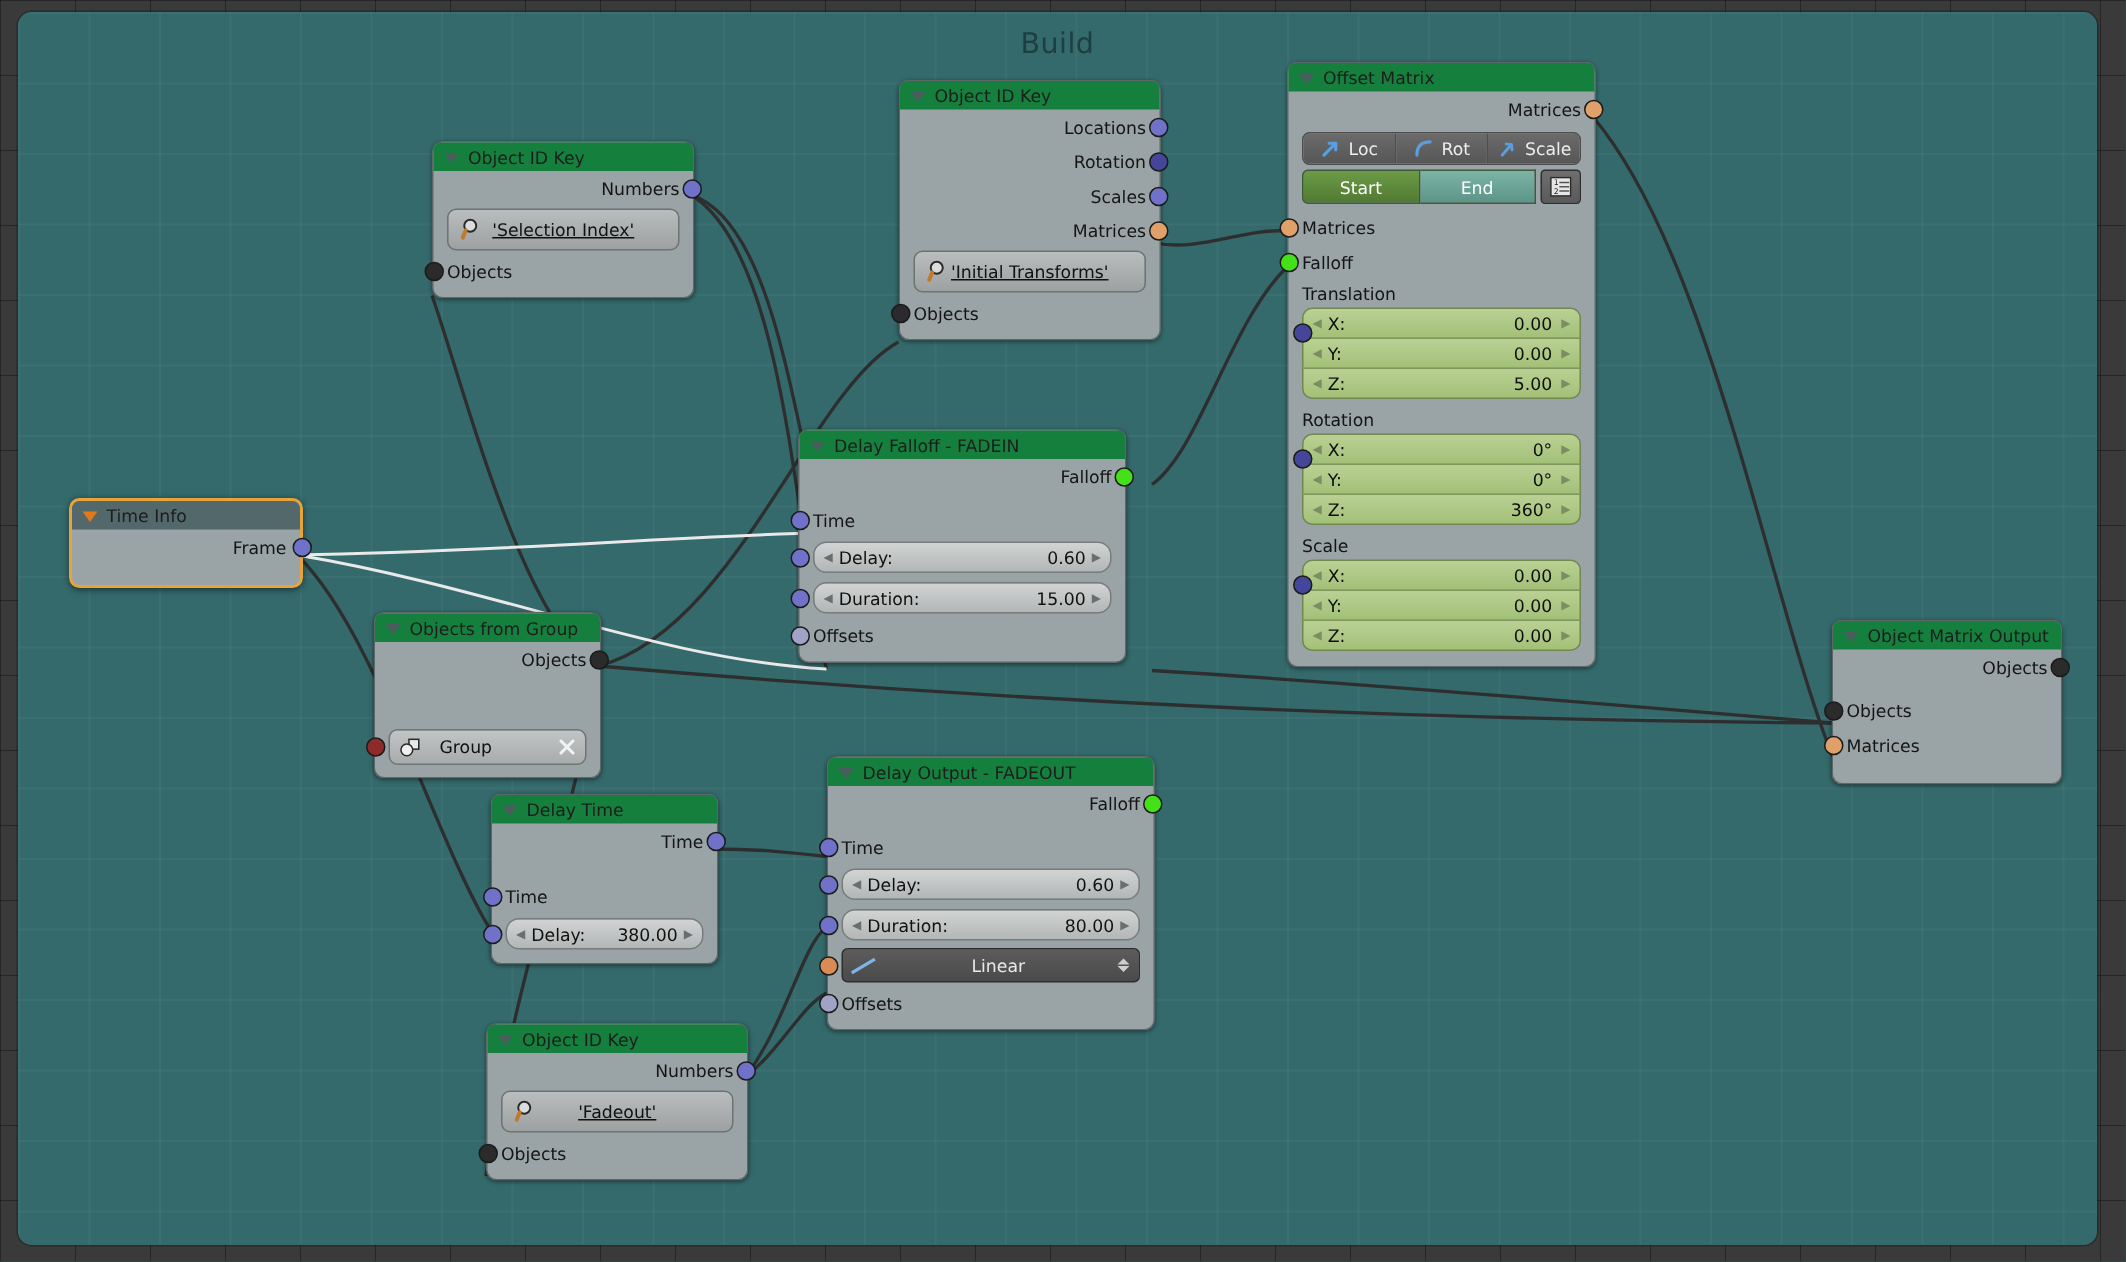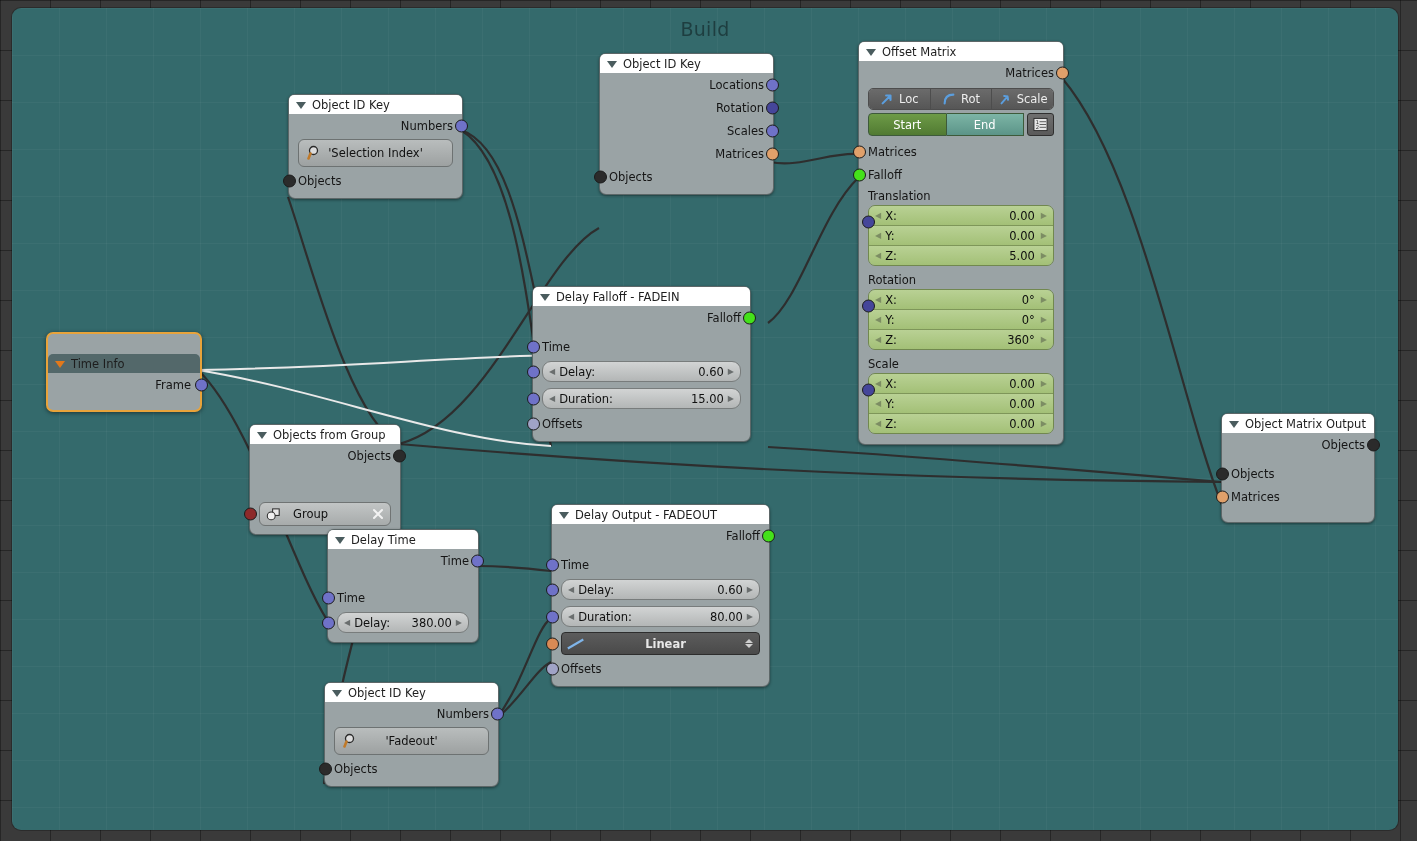--- a/index.html
+++ b/index.html
@@ -30,23 +30,23 @@
   #links{position:absolute;left:0;top:0;width:1417px;height:841px;
          pointer-events:none;}
 
   
   .node{position:absolute;border-radius:7px;
         background:#9aa3a5;
         box-shadow:0 1px 3px rgba(0,0,0,.45);
         border:1px solid rgba(20,30,30,.45);}
   .node.sel{border:2px solid #e8a33a;box-shadow:0 1px 4px rgba(0,0,0,.5);}
   .node .hdr{height:19px;border-radius:5px 5px 0 0;
-        background:#ffffff;display:flex;align-items:center;
+        background:#15803d;display:flex;align-items:center;
         padding:0 7px;gap:6px;}
-  .node.sel .hdr{background:#53686a;margin-top:20px;}
+  .node.sel .hdr{background:#53686a;}
   .tri{width:0;height:0;border-left:5px solid transparent;
        border-right:5px solid transparent;border-top:7px solid #4a5c5e;
        flex:0 0 auto;margin-top:1px;}
   .tri.orange{border-top-color:#e2781b;}
   .hdr .title{font-size:11.5px;color:#1d1d1d;white-space:nowrap;}
   .body{position:relative;padding:0;}
 
   
   .row{position:relative;height:23px;display:flex;align-items:center;
        padding:0 9px;font-size:11.5px;color:#151515;}
@@ -63,21 +63,21 @@
   .s-fall{background:#44e11a;}
   .s-off{background:#a0a3c6;}
   .s-grp{background:#8d2a2a;}
   .s-int{background:#d98a55;}
 
   
   .pad{padding:2px 9px;}
   .txtfield{height:26px;border-radius:6px;display:flex;align-items:center;
        background:linear-gradient(#b9bdbd,#9da1a1);
        border:1px solid #6d7272;color:#111;font-size:11.5px;
-       padding:0 7px;gap:8px;justify-content:center;position:relative;}
+       padding:0 7px;gap:8px;justify-content:center;position:relative;text-decoration:underline;}
   .magnifier{position:absolute;left:8px;width:16px;height:16px;}
   .numfield{height:19px;border-radius:9px;display:flex;align-items:center;
        justify-content:space-between;
        background:linear-gradient(#d2d4d4,#b3b6b6);
        border:1px solid #787c7c;font-size:11.5px;color:#101010;
        padding:0 6px;margin:1px 0;}
   .numfield .lbl{display:flex;align-items:center;gap:4px;}
   .arr{color:#6a6e6e;font-size:8px;}
 
   .greenfield{height:19px;display:flex;align-items:center;
@@ -228,20 +228,29 @@
         <span>Rotation</span>
       </div>
       <div class="row out">
         <span class="sock right s-num"></span>
         <span>Scales</span>
       </div>
       <div class="row out">
         <span class="sock right s-mat"></span>
         <span>Matrices</span>
       </div>
+      <div class="pad">
+        <div class="txtfield">
+          <svg class="magnifier" viewBox="0 0 16 16">
+            <circle cx="6.5" cy="5.5" r="4" fill="#dcdcdc" stroke="#2a2a2a" stroke-width="1.3"></circle>
+            <line x1="3.5" y1="8.5" x2="1.5" y2="13.5" stroke="#c07a2a" stroke-width="2.6" stroke-linecap="round"></line>
+          </svg>
+          <span>'Initial Transforms'</span>
+        </div>
+      </div>
       <div class="row in">
         <span class="sock left s-obj"></span>
         <span>Objects</span>
       </div>
       <div class="spacer"></div>
     </div>
   </div>
 
   <div class="node" style="left:858px;top:41px;width:204px;">
     <div class="hdr">
@@ -460,21 +469,21 @@
           <span class="lbl">
               <span class="arr">◀</span>
               <span>Duration:</span>
             </span>
           <span class="lbl">
               <span>80.00</span>
               <span class="arr">▶</span>
             </span>
         </div>
       </div>
-      <div class="ddrow solo" style="position:relative;font-weight:bold;">
+      <div class="ddrow solo" style="position:relative;">
         <span class="sock left s-int" style="top:50%;left:-6px;"></span>
         <div class="dropdown">
           <svg width="20" height="14" viewBox="0 0 22 14">
             <path d="M2 12 L19 2" stroke="#7fb4e8" stroke-width="2.4" fill="none"></path>
           </svg>
           <span class="dd-label">Linear</span>
           <span class="updown">
               <i class="u"></i>
               <i class="d"></i>
             </span>
@@ -495,21 +504,21 @@
     </div>
     <div class="body">
       <div class="row out">
         <span class="sock right s-num" style="right:-8px;"></span>
         <span>Frame</span>
       </div>
       <div class="spacer" style="height:14px;"></div>
     </div>
   </div>
 
-  <div class="node" style="left:249px;top:424px;width:150px;">
+  <div class="node" style="left:249px;top:408px;width:150px;">
     <div class="hdr">
       <span class="tri"></span>
       <span class="title">Objects from Group</span>
     </div>
     <div class="body">
       <div class="row out">
         <span class="sock right s-obj"></span>
         <span>Objects</span>
       </div>
       <div class="pad" style="position:relative;margin-top:33px;">

